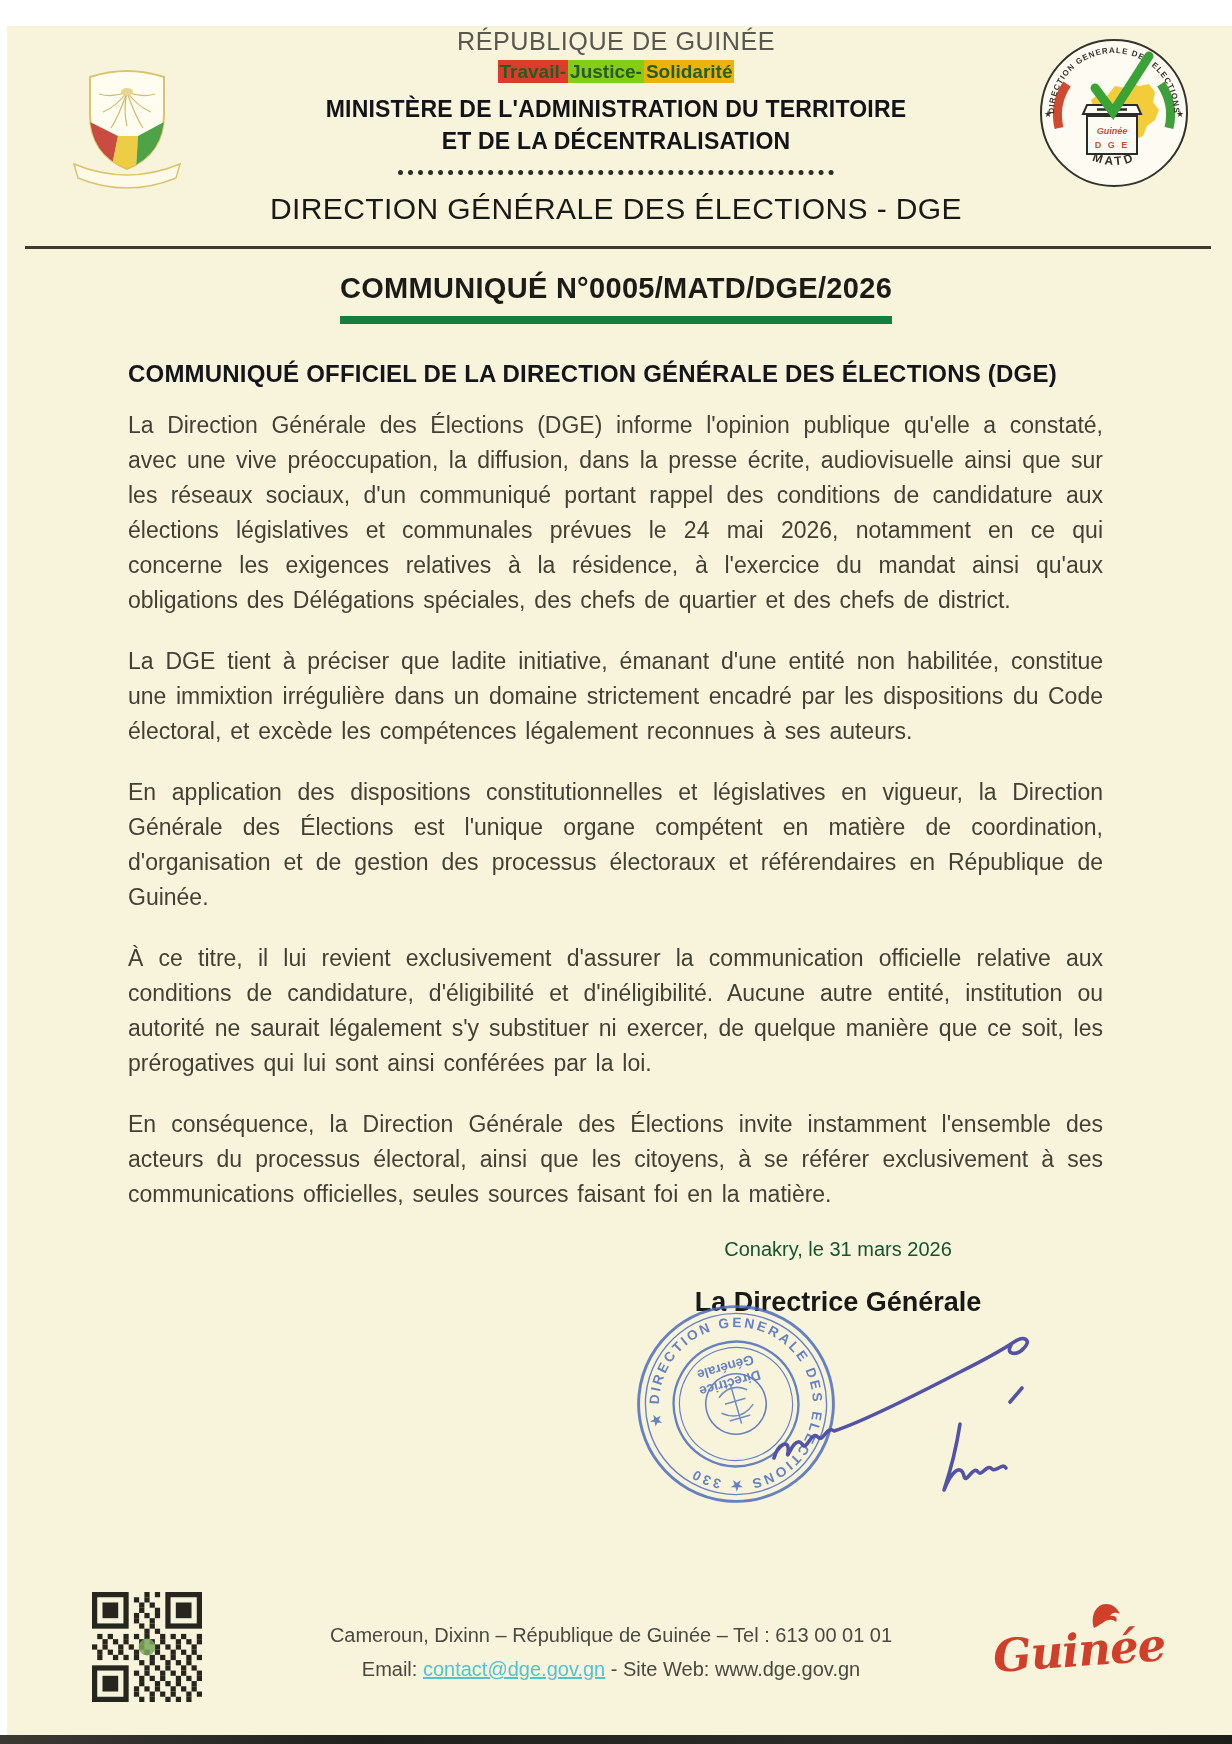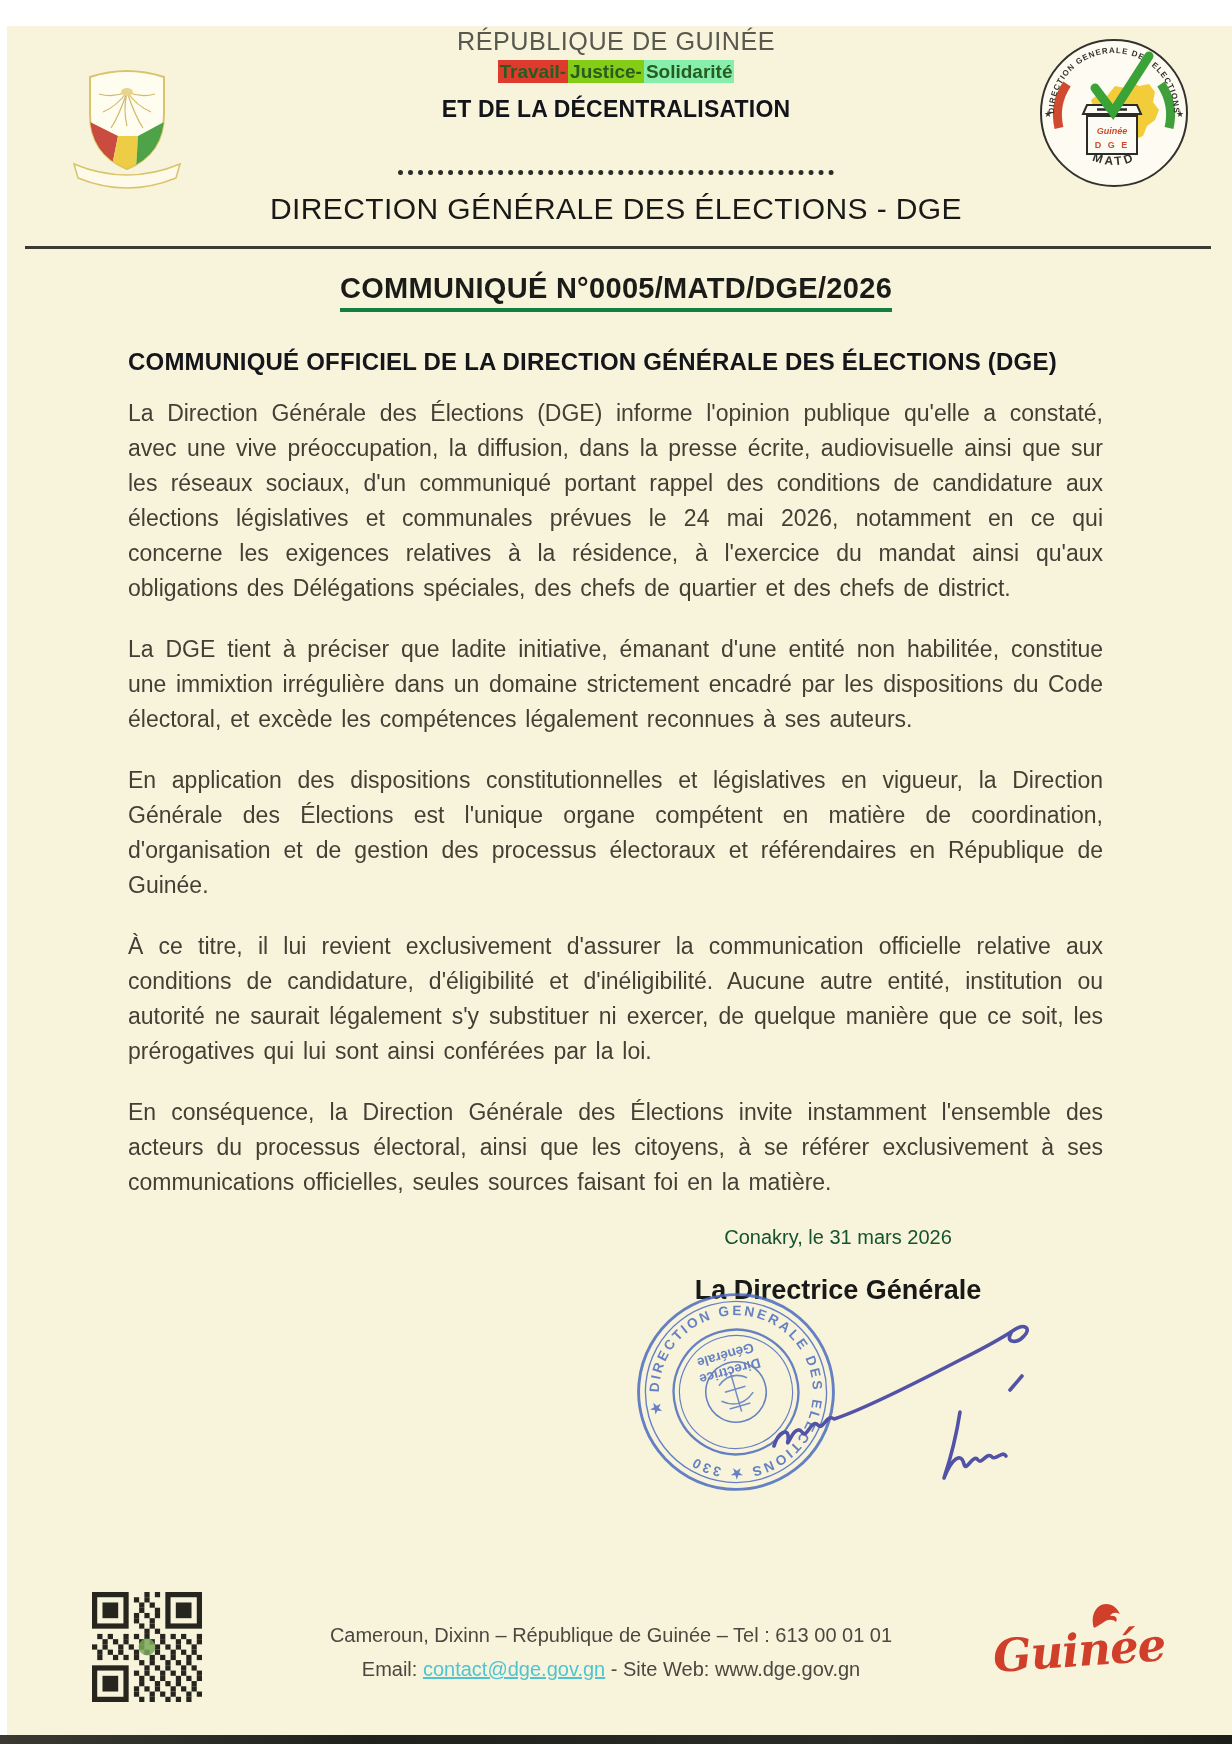--- a/index.html
+++ b/index.html
@@ -17,31 +17,31 @@
 
   
   .logo-left{position:absolute;left:52px;top:52px;width:150px;height:150px;}
   .seal-right{position:absolute;right:40px;top:36px;width:155px;height:155px;}
   .header-center{position:absolute;left:230px;top:26px;width:772px;text-align:center;}
   .republic{font-size:26px;color:#58584e;letter-spacing:.5px;transform:scaleX(.97);}
   .motto{margin-top:3px;font-size:19px;font-weight:bold;color:#275c20;line-height:24px;}
   .motto span{padding:1px 2px;}
   .motto-red{background:#df3b2c;}
   .motto-yellow{background:#84cc16;}
-  .motto-green{background:#86efac;}
+  .motto-green{background:#eab308;}
   .ministry{margin-top:9px;font-size:23px;font-weight:bold;color:#13131a;line-height:32px;letter-spacing:.2px;}
   .dotted-sep{position:absolute;top:170px;left:398px;width:436px;border-top:5px dotted #2d2d27;}
   .direction-title{position:absolute;top:192px;left:0;width:100%;text-align:center;
     font-size:30px;font-weight:normal;color:#191917;letter-spacing:.4px;}
   .head-rule{position:absolute;top:246px;left:25px;width:1186px;border-top:3px solid #3b3b33;}
 
   
   .content{position:absolute;top:272px;left:0;width:1232px;color:#3f3e35;}
   .doc-title{width:100%;text-align:center;font-size:29px;font-weight:bold;color:#1b1b18;}
-  .doc-title span{display:inline-block;border-bottom:4px solid #15803d;padding-bottom:3px;letter-spacing:.3px;}
+  .doc-title span{display:inline-block;border-bottom:8px solid #15803d;padding-bottom:11px;letter-spacing:.3px;}
   .subtitle{margin:36px 0 0 128px;font-size:24px;font-weight:bold;color:#15151c;letter-spacing:.2px;}
   .paragraphs{margin:20px 129px 0 128px;}
   .paragraphs p{
     margin:0 0 26px 0;font-size:23px;line-height:35px;text-align:justify;
     color:#423f34;word-spacing:2.5px;
   }
   .sign-col{width:560px;margin-left:558px;text-align:center;}
   .place-date{margin-top:14px;font-size:20px;color:#14532d;}
   .sig-title{margin-top:26px;font-size:27px;font-weight:bold;color:#191917;}
   .stamp-sig-area{position:relative;height:170px;}
@@ -90,20 +90,21 @@
     <path d="M66,84 L86,84 L84,118 L60,114 Z" fill="#ecc938"></path>
     <path d="M86,84 L112,70 L112,96 L84,118 Z" fill="#3f9b3a"></path>
   </g>
   <path d="M22,112 Q75,134 128,112 L124,126 Q75,146 26,126 Z" fill="#fefaea" stroke="#d9c36b" stroke-width="1.5"></path>
 </svg>
 
 <div class="header-center">
   <div class="republic">RÉPUBLIQUE DE GUINÉE</div>
   <div class="motto"><span class="motto-red">Travail-</span><span class="motto-yellow">Justice-</span><span class="motto-green">Solidarité</span></div>
   <div class="ministry">
+    <div>MINISTÈRE DE L'ADMINISTRATION DU TERRITOIRE</div>
     <div>ET DE LA DÉCENTRALISATION</div>
   </div>
 </div>
 
 <svg class="seal-right" viewBox="0 0 155 155">
   <defs>
     <path id="sealTop" d="M77,77 m-60,0 a60,60 0 1,1 120,0"></path>
     <path id="sealBottom" d="M77,77 m-52,0 a52,52 0 1,0 104,0"></path>
   </defs>
   <circle cx="77" cy="77" r="73" fill="#fefcf2" stroke="#33332c" stroke-width="2"></circle>

